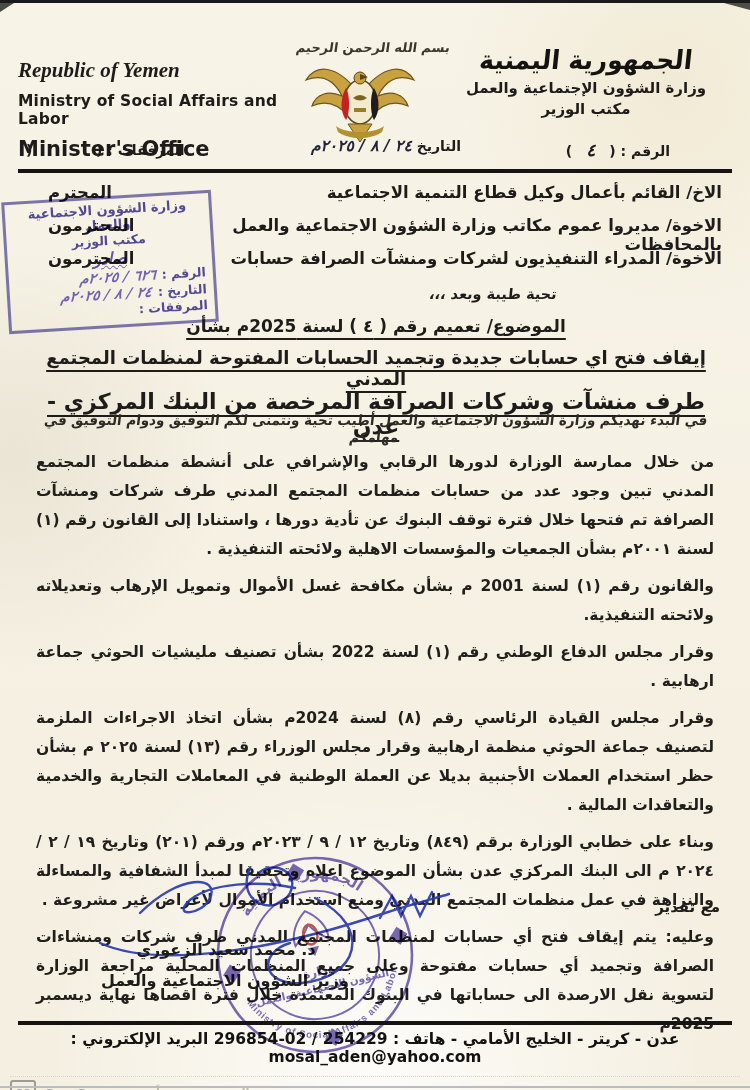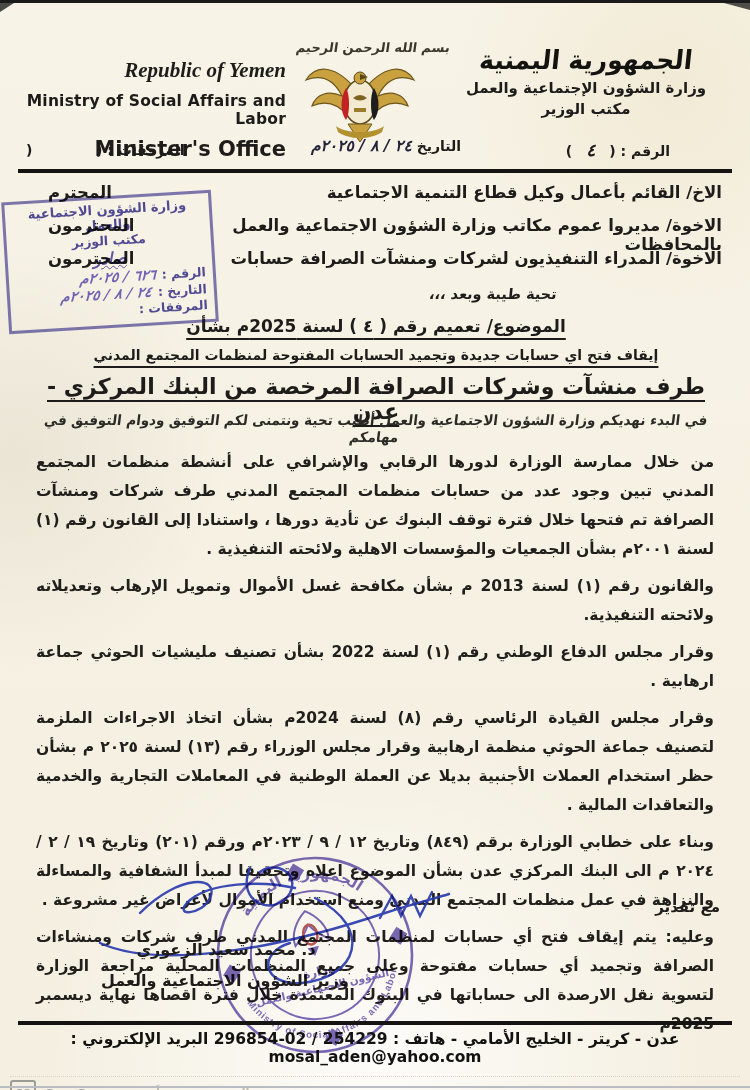--- a/index.html
+++ b/index.html
@@ -15,21 +15,21 @@
   .rtl{direction:rtl;}
   .edge-top{left:0;top:0;width:750px;height:3px;background:#1a1a1a;}
   .nick-tl{left:0;top:3px;width:14px;height:9px;background:#2a2a28;clip-path:polygon(0 0,100% 0,0 100%);opacity:.85;}
   .nick-tr{right:0;top:3px;width:26px;height:7px;background:#242422;clip-path:polygon(0 0,100% 0,100% 100%);opacity:.8;}
   .edge-bottom{left:0;top:1086px;width:750px;height:2px;background:#b9bcc2;}
   .tear{left:10px;top:1076px;width:730px;border-top:1.5px dotted #d8d4c6;}
 
   
   .bismillah{left:288px;top:40px;width:170px;text-align:center;font-size:13px;font-weight:700;
     color:#3a362c;transform:skewX(-8deg);}
-  .h-left{left:18px;top:58px;width:268px;text-align:right;}
+  .h-left{left:18px;top:58px;width:268px;text-align:left;}
   .h-left .country{font-family:"Liberation Serif",serif;font-style:italic;font-weight:700;font-size:21px;}
   .h-left .ministry{font-size:15.5px;font-weight:700;margin-top:9px;letter-spacing:.2px;}
   .h-left .office{font-size:21px;font-weight:700;margin-top:9px;}
   .attach-label{left:96px;top:142px;font-size:14px;font-weight:700;}
   .attach-close{left:26px;top:142px;font-size:14px;font-weight:700;}
   .h-right{left:438px;top:46px;width:296px;text-align:center;}
   .h-right .country{font-size:25px;font-weight:700;transform:skewX(-6deg) scaleY(1.05);color:#14130f;}
   .h-right .ministry{font-size:15px;font-weight:700;margin-top:4px;}
   .h-right .office{font-size:15px;font-weight:700;margin-top:3px;letter-spacing:4px;}
   .num-line{left:470px;top:140px;width:200px;font-size:14px;font-weight:700;text-align:right;}
@@ -56,21 +56,21 @@
   .rstamp .l2{text-align:center;font-size:12.5px;margin-top:1px;}
   .rstamp .sadir{text-align:center;font-size:16px;font-style:italic;margin-top:1px;
     text-decoration:underline wavy 1.2px;color:#5b50b5;}
   .rstamp .row{display:flex;gap:6px;align-items:baseline;margin-top:1px;}
   .rstamp .hand{font-style:italic;font-size:14px;color:#6c5fc7;transform:skewX(-10deg);}
 
   
   .subject{left:20px;top:316px;width:712px;text-align:center;direction:rtl;}
   .subject div{font-weight:700;text-decoration:underline;text-underline-offset:6px;text-decoration-thickness:1.5px;}
   .subject .s1{font-size:17px;margin-bottom:11px;}
-  .subject .s2{font-size:14px;margin-bottom:11px;}
+  .subject .s2{font-size:18px;}
   .subject .s3{font-size:22px;}
 
   .opening{left:35px;top:412px;width:680px;text-align:center;direction:rtl;font-size:13.5px;
     font-weight:700;transform:skewX(-7deg) scaleY(1.04);color:#2b2a25;}
 
   
   .bodytext{left:28px;top:440px;width:694px;direction:rtl;text-align:justify;
     font-size:15.5px;font-weight:700;line-height:29px;color:#201f1c;}
   .bodytext .para{margin:8px;}
 
@@ -181,21 +181,21 @@
   <div class="abs subject">
     <div class="s1">الموضوع/ تعميم رقم ( ٤ ) لسنة 2025م بشأن</div>
     <div class="s2">إيقاف فتح اي حسابات جديدة وتجميد الحسابات المفتوحة لمنظمات المجتمع المدني</div>
     <div class="s3">طرف منشآت وشركات الصرافة المرخصة من البنك المركزي - عدن</div>
   </div>
 
   <div class="abs opening">في البدء نهديكم وزارة الشؤون الاجتماعية والعمل أطيب تحية ونتمنى لكم التوفيق ودوام التوفيق في مهامكم</div>
 
   <div class="abs bodytext">
     <p class="para">من خلال ممارسة الوزارة لدورها الرقابي والإشرافي على أنشطة منظمات المجتمع المدني تبين وجود عدد من حسابات منظمات المجتمع المدني طرف شركات ومنشآت الصرافة تم فتحها خلال فترة توقف البنوك عن تأدية دورها ، واستنادا إلى القانون رقم (١) لسنة ٢٠٠١م بشأن الجمعيات والمؤسسات الاهلية ولائحته التنفيذية .</p>
-    <p class="para">والقانون رقم (١) لسنة 2013 م بشأن مكافحة غسل الأموال وتمويل الإرهاب وتعديلاته ولائحته التنفيذية.</p>
+    <p class="para">والقانون رقم (١) لسنة 2001 م بشأن مكافحة غسل الأموال وتمويل الإرهاب وتعديلاته ولائحته التنفيذية.</p>
     <p class="para">وقرار مجلس الدفاع الوطني رقم (١) لسنة 2022 بشأن تصنيف مليشيات الحوثي جماعة ارهابية .</p>
     <p class="para">وقرار مجلس القيادة الرئاسي رقم (٨) لسنة 2024م بشأن اتخاذ الاجراءات الملزمة لتصنيف جماعة الحوثي منظمة ارهابية وقرار مجلس الوزراء رقم (١٣) لسنة ٢٠٢٥ م بشأن حظر استخدام العملات الأجنبية بديلا عن العملة الوطنية في المعاملات التجارية والخدمية والتعاقدات المالية .</p>
     <p class="para">وبناء على خطابي الوزارة برقم (٨٤٩) وتاريخ ١٢ / ٩ / ٢٠٢٣م ورقم (٢٠١) وتاريخ ١٩ / ٢ / ٢٠٢٤ م الى البنك المركزي عدن بشأن الموضوع اعلاه وتحقيقا لمبدأ الشفافية والمساءلة والنزاهة في عمل منظمات المجتمع المدني ومنع استخدام الأموال لأغراض غير مشروعة .</p>
     <p class="para">وعليه: يتم إيقاف فتح أي حسابات لمنظمات المجتمع المدني طرف شركات ومنشاءات الصرافة وتجميد أي حسابات مفتوحة وعلى جميع المنظمات المحلية مراجعة الوزارة لتسوية نقل الارصدة الى حساباتها في البنوك المعتمدة خلال فترة اقصاها نهاية ديسمبر 2025م</p>
   </div>
 
   <div class="abs closing">مع تقدير</div>
 
   <svg class="abs sig-svg" width="380" height="135" viewBox="0 0 380 135">
     <g fill="none" stroke="#2b3cae" stroke-width="2.4" stroke-linecap="round" opacity="0.92">

